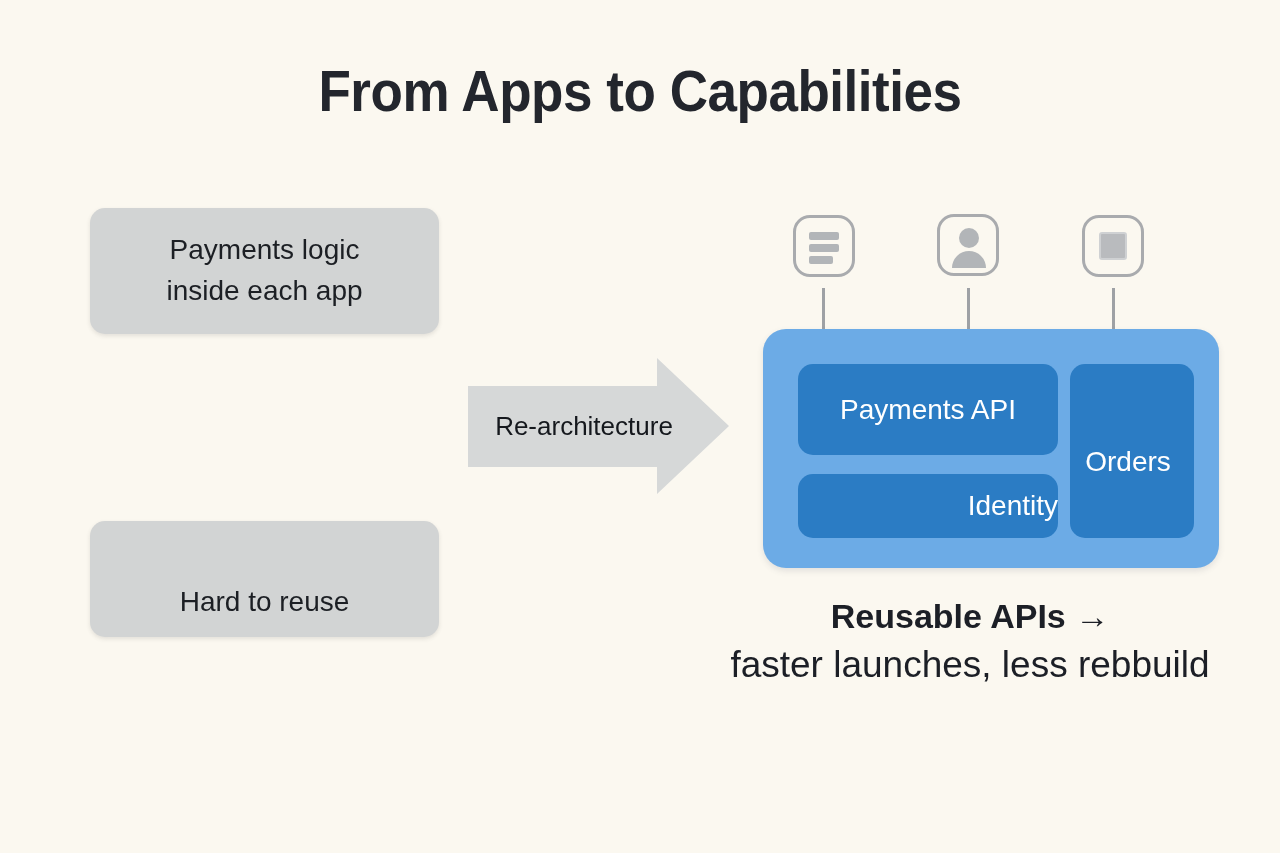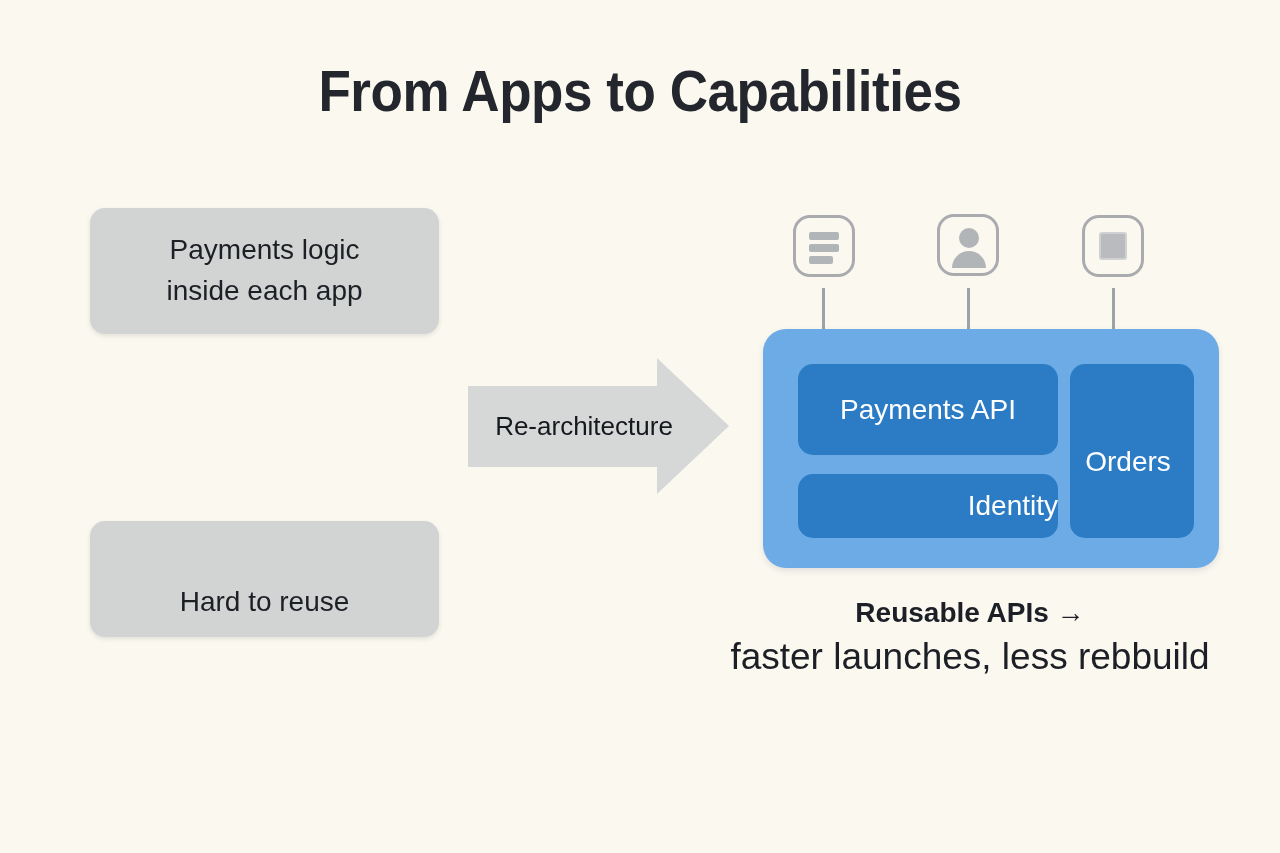--- a/index.html
+++ b/index.html
@@ -217,21 +217,21 @@
   
   #caption-block {
     position: absolute;
     left: 720px;
     top: 595px;
     width: 500px;
     text-align: center;
     color: #1c1f26;
   }
   #caption-primary {
-    font-size: 28px;
+    font-size: 34px;
     font-weight: bold;
     line-height: 1.28;
   }
   #caption-secondary {
     font-size: 37px;
     line-height: 1.3;
     margin-top: 2px;
   }
 </style>
 </head>

